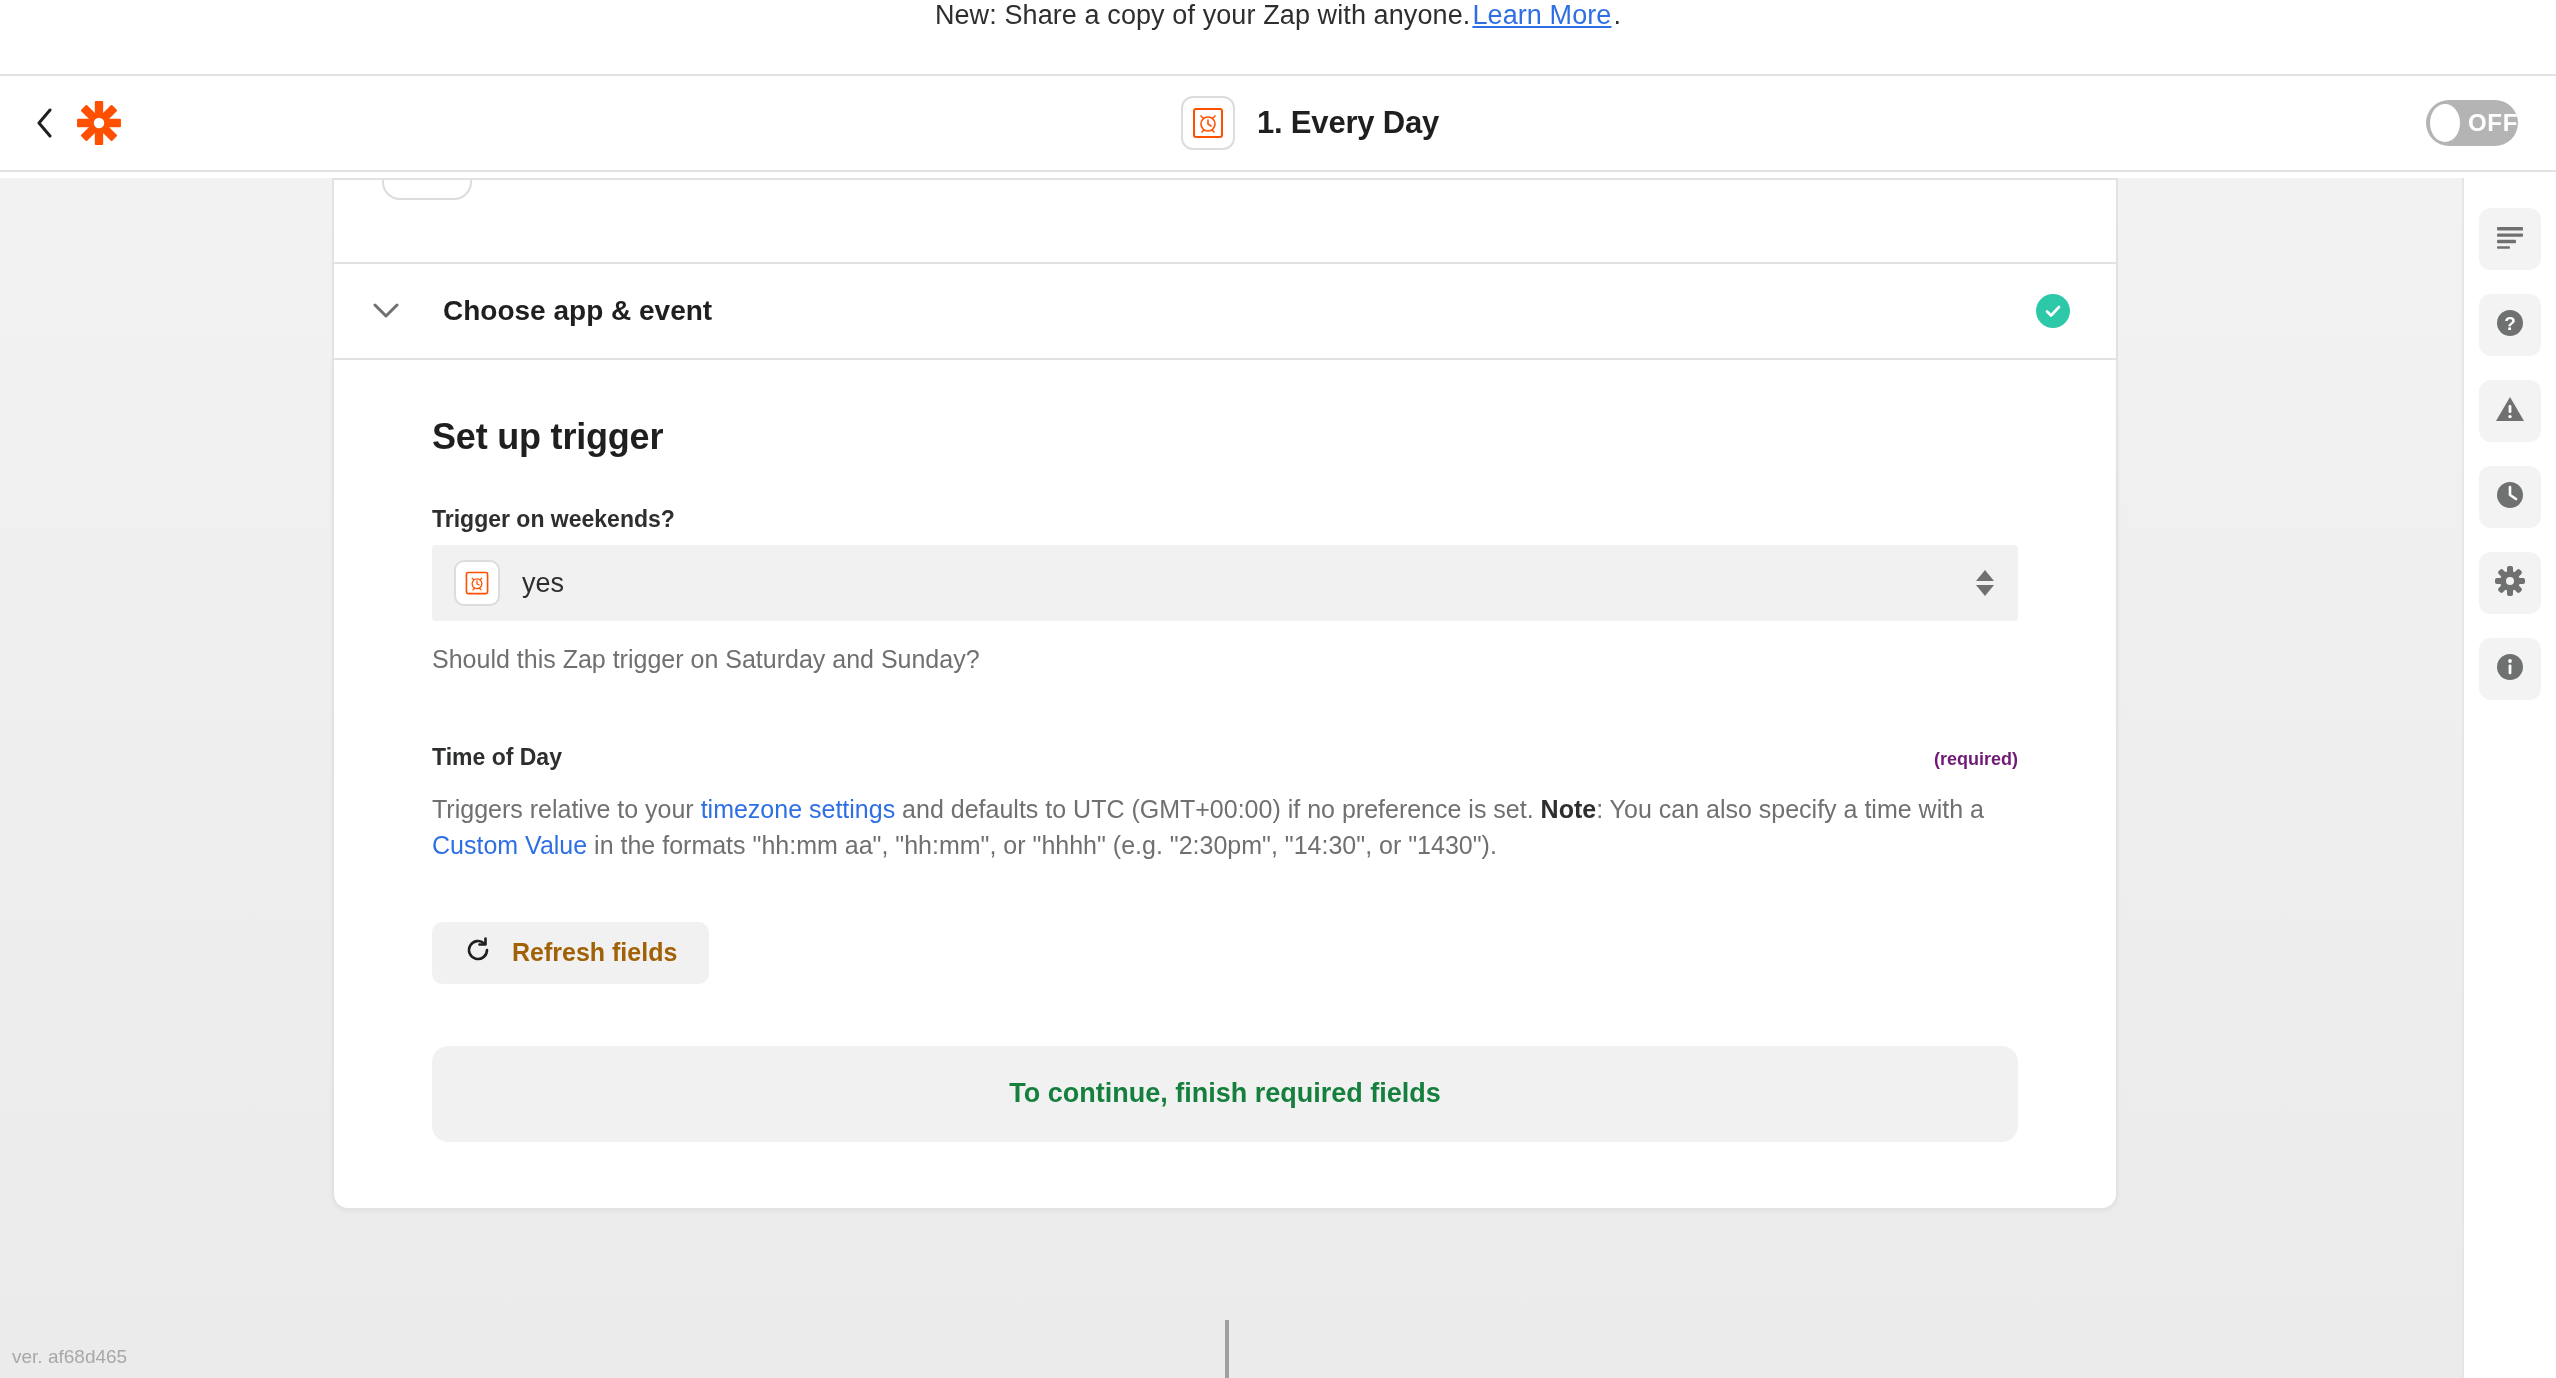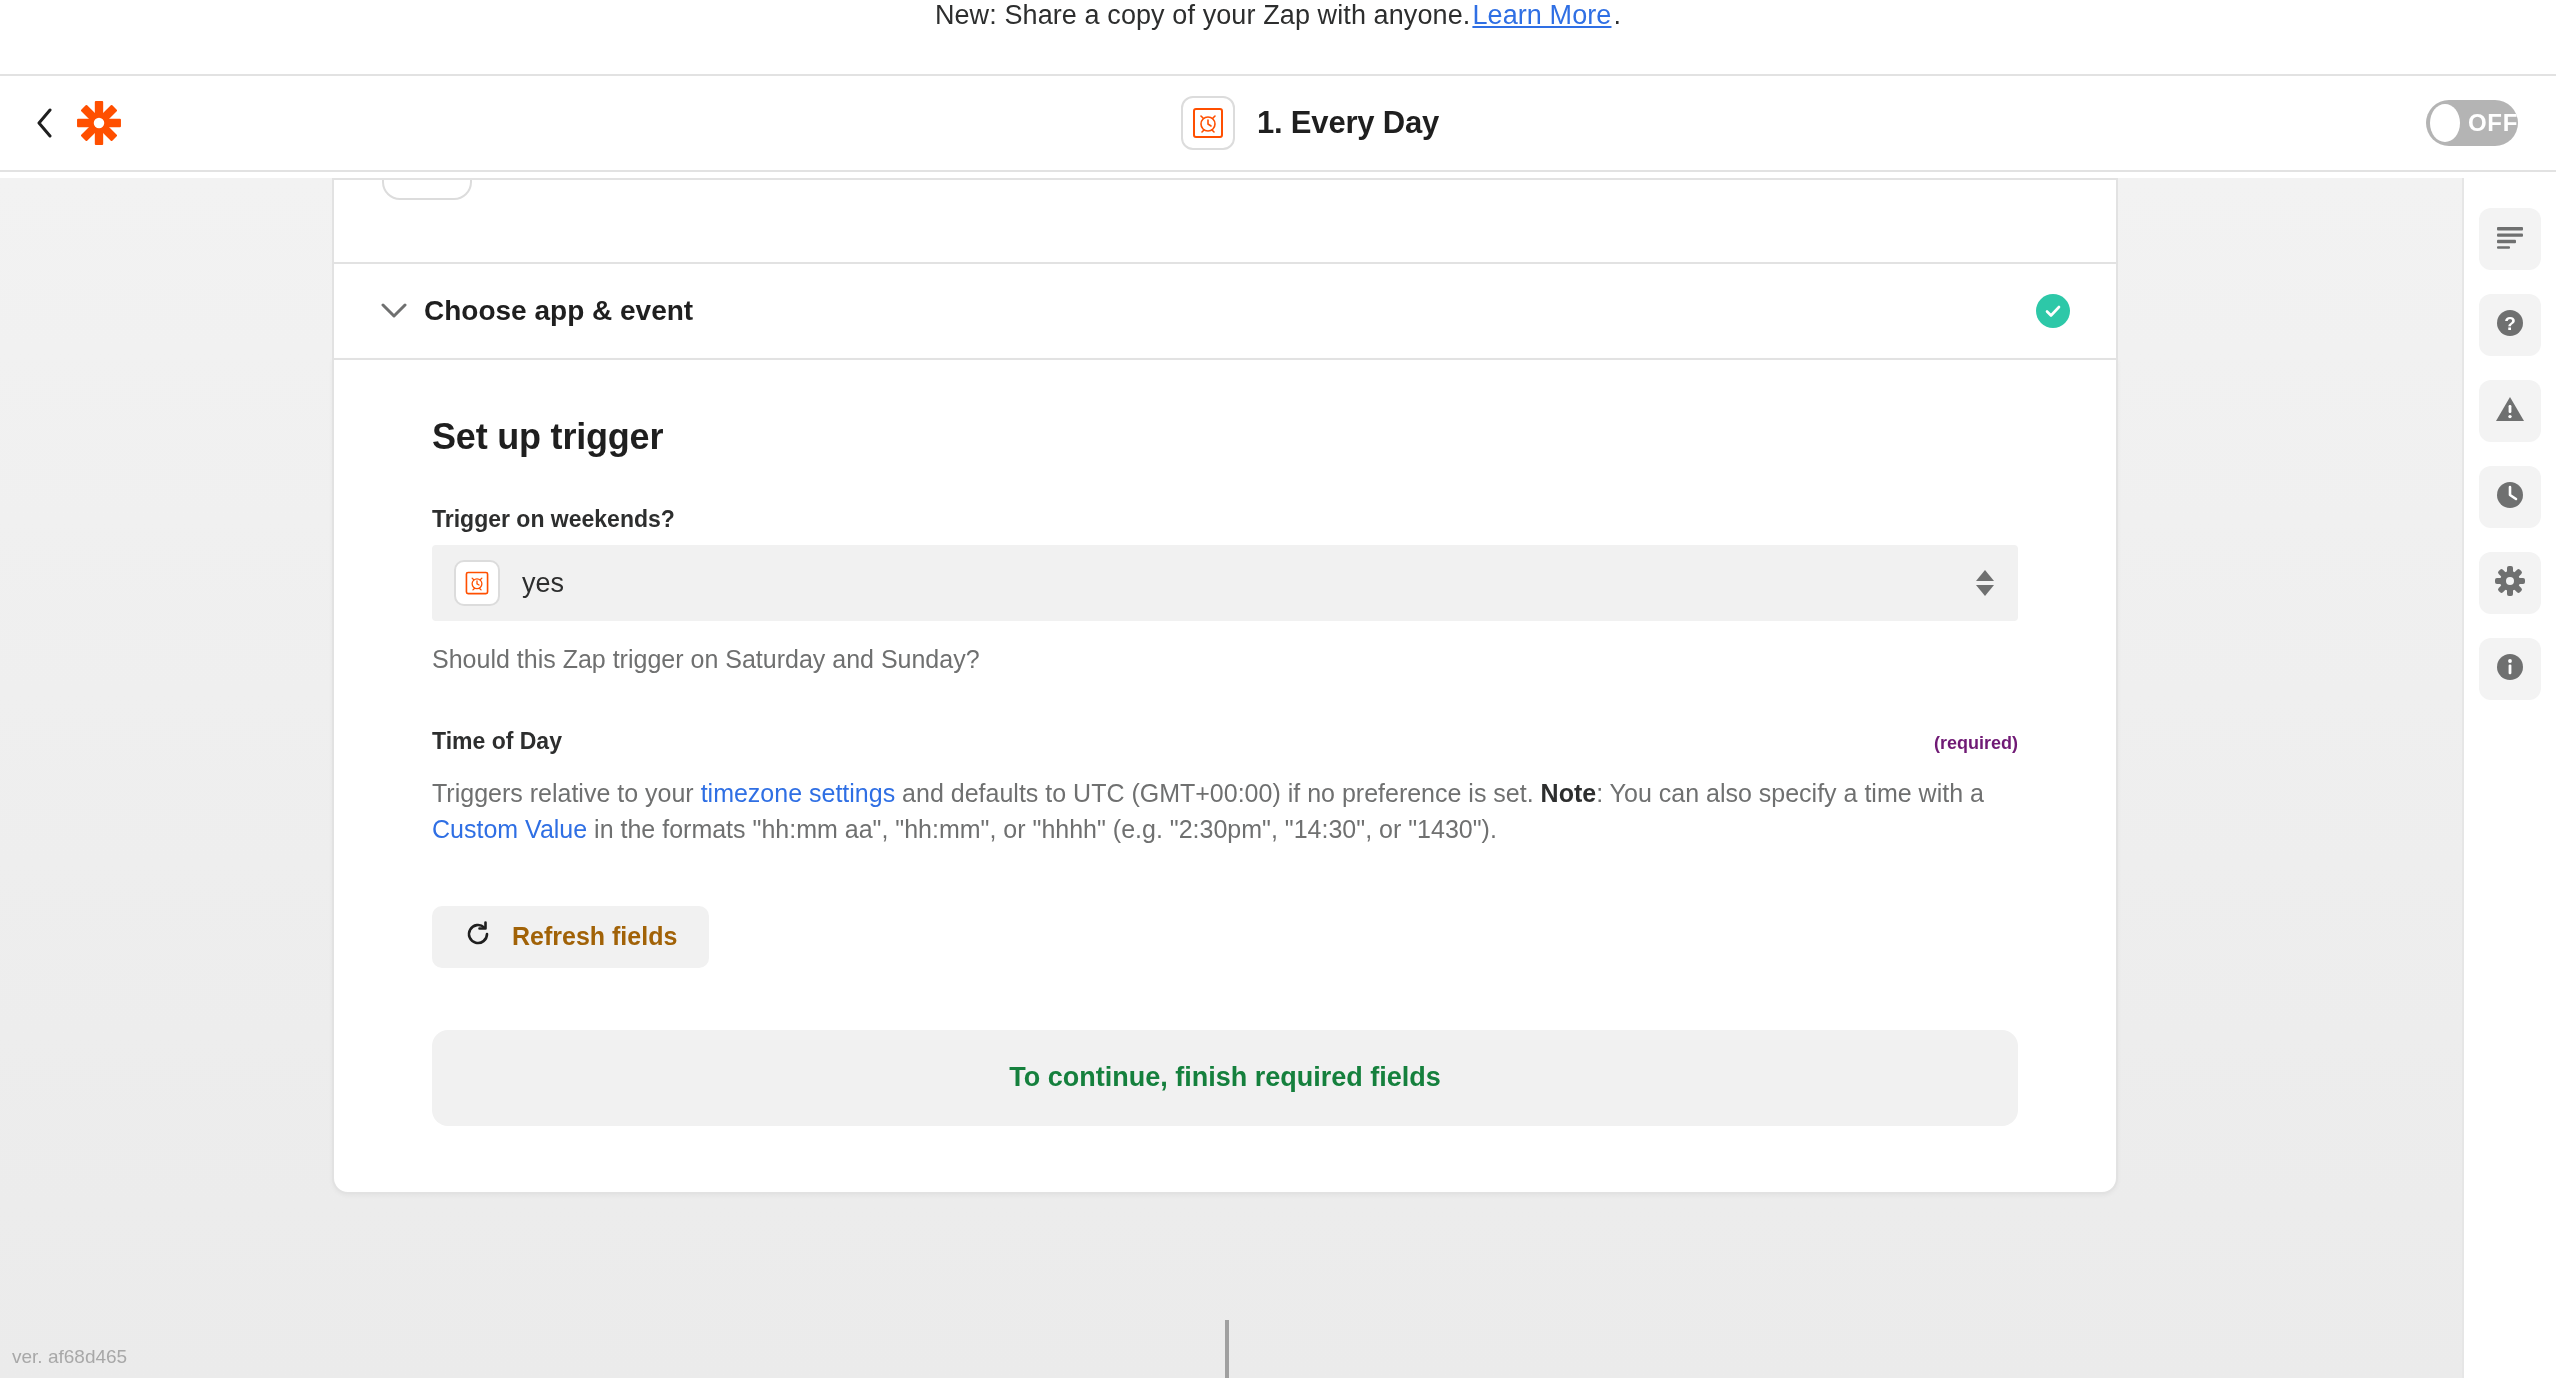--- a/index.html
+++ b/index.html
@@ -152,22 +152,23 @@
   }
 
   
   .section-head {
     background: #fff;
     border: 2px solid #e2e2e2;
     border-bottom: none;
     height: 96px;
     display: flex;
     align-items: center;
-    padding: 0 46px 0 38px;
+    padding: 0 46px 0 30px;
     cursor: pointer;
+    gap: 27px;
   }
   .chev {
     width: 44px; height: 44px;
     display: flex; align-items: center; justify-content: center;
     margin-right: 8px;
   }
   .section-head-title {
     font-size: 28px;
     font-weight: bold;
     color: #1f1f1f;
@@ -190,21 +191,21 @@
   }
 
   .panel-title {
     font-size: 36px;
     font-weight: bold;
     color: #1f1f1f;
     margin-bottom: 48px;
     letter-spacing: -0.2px;
   }
 
-  .field-block { margin-bottom: 6px; }
+  .field-block { margin-bottom: 6px; margin-top: 16px; }
 
   .field-label-row {
     display: flex;
     align-items: baseline;
     margin-bottom: 12px;
   }
   .field-label {
     font-size: 23px;
     font-weight: bold;
     color: #2d2e2e;

